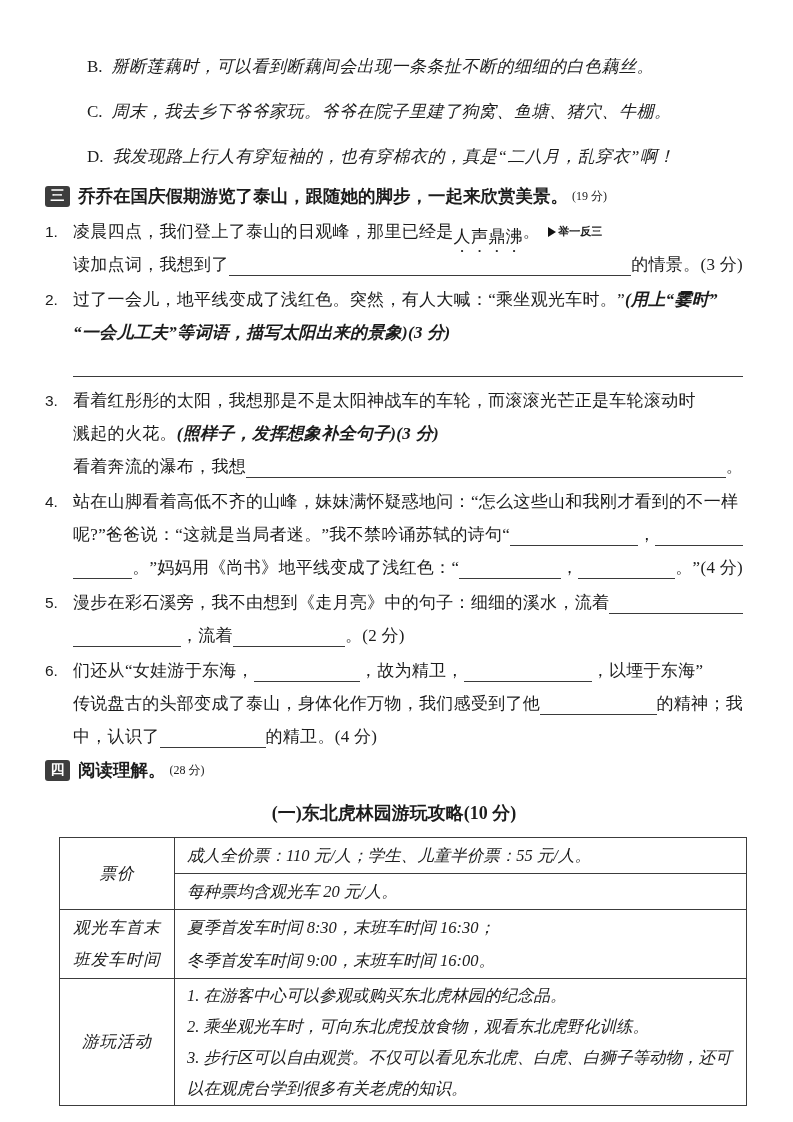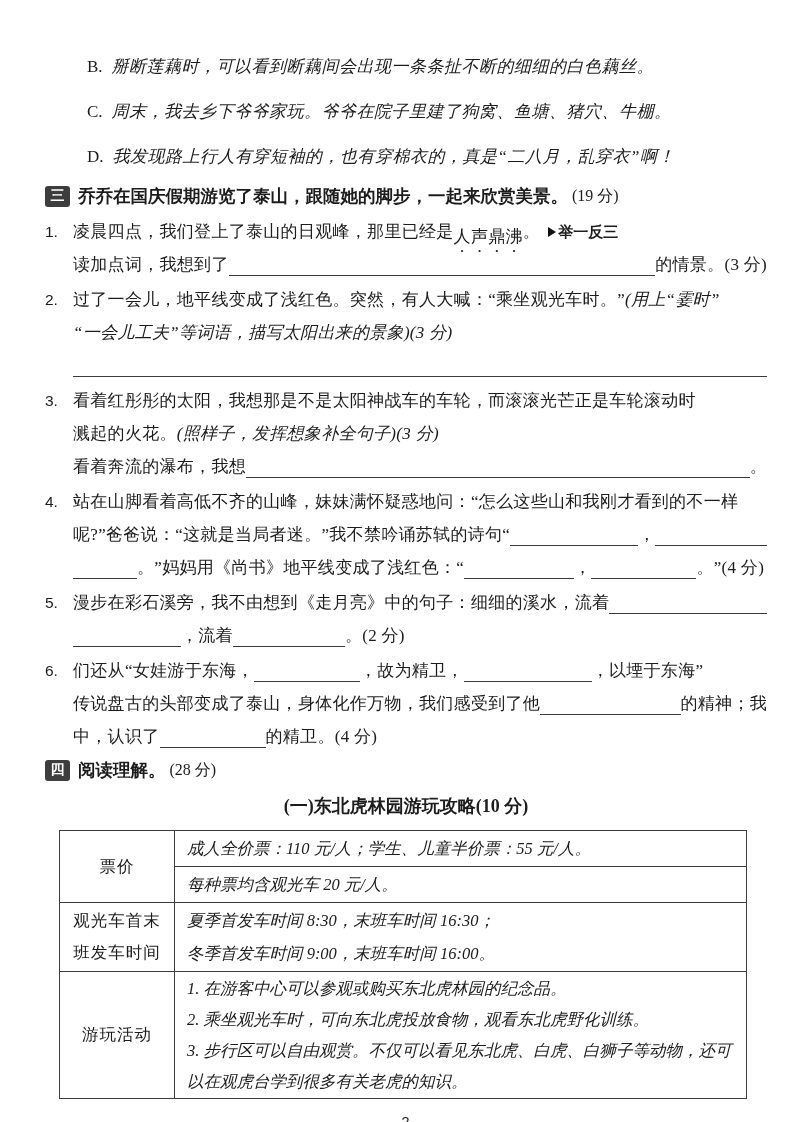--- a/index.html
+++ b/index.html
@@ -1,68 +1,68 @@
 <!DOCTYPE html>
 <html><head>
 <meta charset="utf-8">
 <style>
   html,body{margin:0;padding:0;background:#efefef;}
   .page{
     width:793px;height:1122px;margin:0 auto;background:#ffffff;
-    box-sizing:border-box;padding:44px 26px 0 45px;overflow:hidden;
+    box-sizing:border-box;padding:44px 50px 0 45px;overflow:hidden;
     color:#1c1c1c;font-family:"Liberation Serif","DejaVu Serif",serif;
     font-size:17px;position:relative;
   }
   
   .opt-line{height:45px;line-height:45px;padding-left:42px;white-space:nowrap;}
   .opt-label{margin-right:9px;font-family:"Liberation Serif",serif;}
   .opt-text{font-style:italic;letter-spacing:.5px;}
   
   .sec-header{height:34px;display:flex;align-items:center;white-space:nowrap;}
   .sec-box{
     display:inline-flex;align-items:center;justify-content:center;
     width:25px;height:21px;background:#3d3d3d;color:#ffffff;border-radius:3px;
     font-size:14px;font-weight:bold;margin-right:8px;flex:0 0 auto;
     font-family:"Liberation Sans",sans-serif;
   }
   .sec-title{font-weight:bold;font-size:17.5px;font-family:"Liberation Sans","Liberation Serif",sans-serif;}
-  .sec-score{margin-left:4px;font-size:16px;}
+  .sec-score{margin-left:4px;font-size:12px;}
   
   .question{position:relative;padding-left:28px;margin-top:2px;}
   .q-num{
     position:absolute;left:0;top:0;height:33px;line-height:33px;
     font-family:"Liberation Sans",sans-serif;font-size:15.5px;
   }
   .q-line{display:flex;align-items:center;height:33px;line-height:33px;white-space:nowrap;}
   .seg{flex:0 1 auto;letter-spacing:.3px;}
-  .kai{font-style:italic;}
+  .kai{font-style:italic;font-weight:bold;}
   .blank{
     flex:0 1 auto;align-self:flex-end;margin-bottom:5px;height:0;
     border-bottom:1.5px solid #3a3a3a;min-width:18px;
   }
   .blank.fill{flex:1 1 auto;}
   .badge{
     display:inline-flex;align-items:center;align-self:center;flex:0 0 auto;
-    font-weight:bold;font-size:15px;margin-left:8px;
+    font-weight:bold;font-size:11px;margin-left:8px;
     font-family:"Liberation Sans",sans-serif;
   }
   .tri{
     width:0;height:0;border-left:8px solid #111;
     border-top:5px solid transparent;border-bottom:5px solid transparent;
     margin-right:2px;
   }
   .em-dots{
     -webkit-text-emphasis:filled dot #222;text-emphasis:filled dot #222;
     -webkit-text-emphasis-position:under;text-emphasis-position:under right;margin-top:12px;
   }
   
-  .subtitle{text-align:center;font-weight:bold;font-size:18px;height:34px;line-height:34px;margin-top:2px;}
+  .subtitle{text-align:center;font-weight:bold;font-size:18px;height:34px;line-height:34px;margin-top:9px;}
   .info-table{border-collapse:collapse;margin:7px 0 0 14px;width:688px;font-size:16.5px;table-layout:fixed;}
   .info-table td{border:1.6px solid #3c3c3c;vertical-align:middle;}
-  .th-cell{width:112px;text-align:center;letter-spacing:1px;margin-top:40px;}
+  .th-cell{width:112px;text-align:center;font-style:italic;letter-spacing:1px;margin-top:40px;}
   .th-line{line-height:32px;}
   .content-cell{padding:1px 8px 1px 12px;font-style:italic;}
   .row-sub{height:27px;}
   .cell-line{line-height:33px;white-space:nowrap;}
   .act-item{line-height:31px;white-space:normal;}
   
   .page-num{
     text-align:center;margin-top:14px;font-size:15px;letter-spacing:1px;
     font-family:"Liberation Sans",sans-serif;color:#222;
   }

